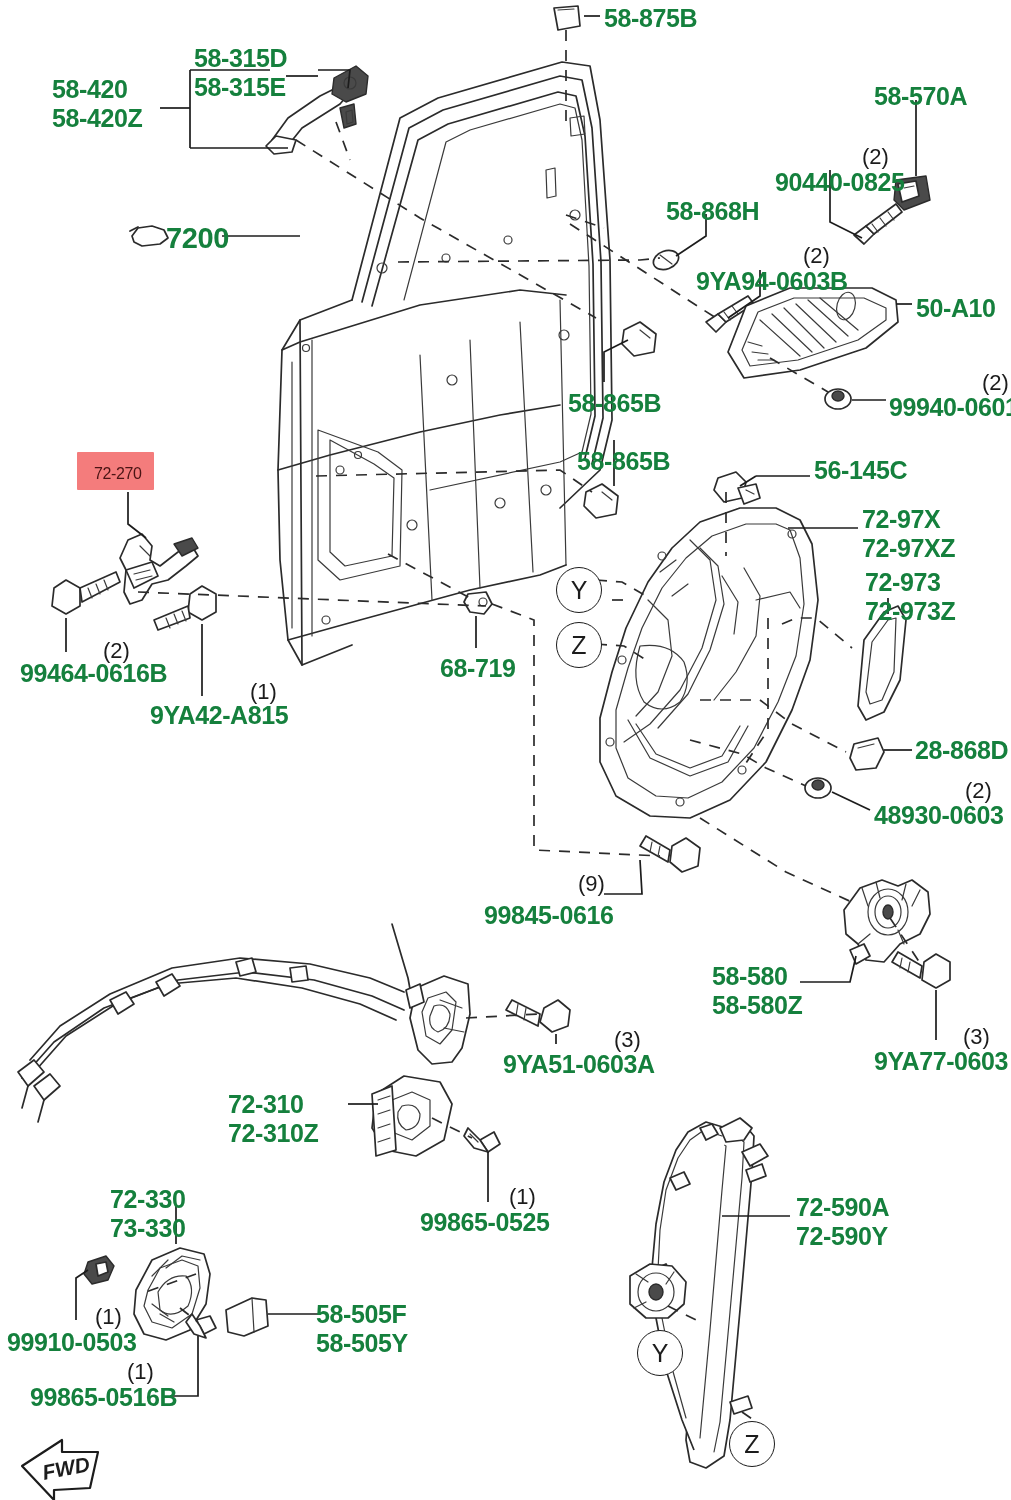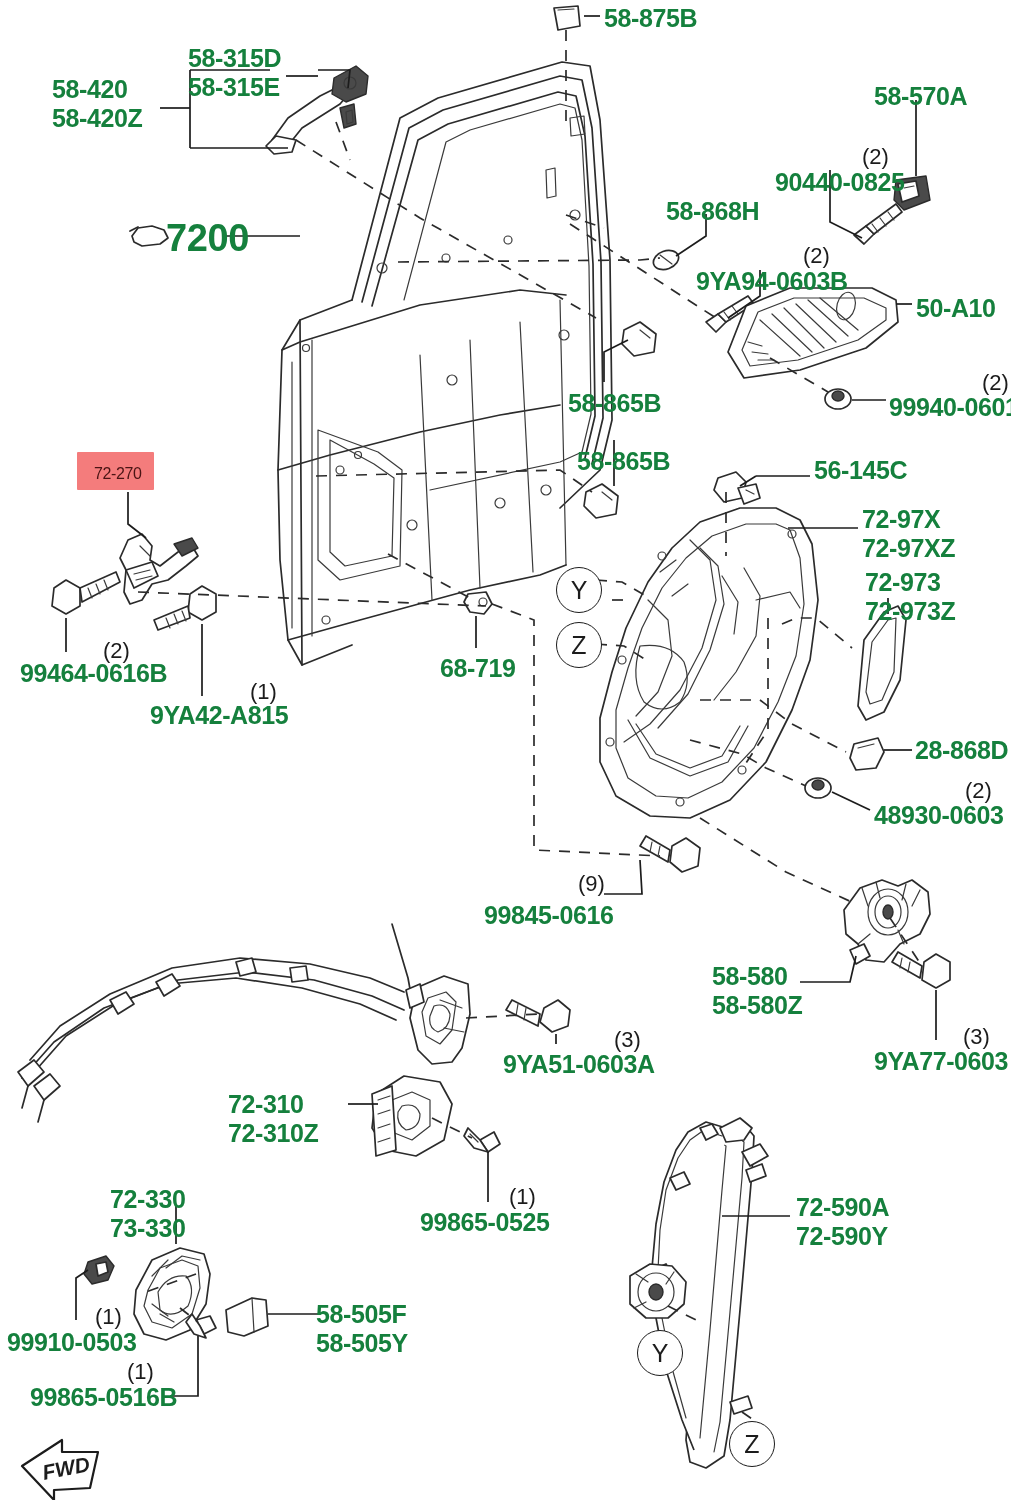--- a/index.html
+++ b/index.html
@@ -424,21 +424,21 @@
       <path class="st" d="M132 236 L138 228 L152 226 L164 230 L168 238 L160 244 L142 246 L134 242 Z"></path>
       <path class="st" d="M130 231 L138 227"></path>
     </g>
   </svg>
 
   <div class="lbl" style="left:52px;top:75px;">
     <span>58-420</span><br>
     <span>58-420Z</span>
   </div>
 
-  <div class="lbl" style="left:188px;top:44px;">
+  <div class="lbl" style="left:194px;top:44px;">
     <span>58-315D</span><br>
     <span>58-315E</span>
   </div>
 
   <div class="lbl" style="left:604px;top:4px;">58-875B</div>
 
   <div class="lbl" style="left:874px;top:82px;">58-570A</div>
 
   <div class="qty" style="left:862px;top:146px;">(2)</div>
   <div class="lbl" style="left:775px;top:168px;">90440-0825</div>
@@ -446,21 +446,21 @@
   <div class="lbl" style="left:666px;top:197px;">58-868H</div>
 
   <div class="qty" style="left:803px;top:245px;">(2)</div>
   <div class="lbl" style="left:696px;top:267px;">9YA94-0603B</div>
 
   <div class="lbl" style="left:916px;top:294px;">50-A10</div>
 
   <div class="qty" style="left:982px;top:372px;">(2)</div>
   <div class="lbl" style="left:889px;top:393px;">99940-0601</div>
 
-  <div class="lbl" style="left:166px;top:224px;font-size:38px;">7200</div>
+  <div class="lbl" style="left:166px;top:224px;font-size:29px;">7200</div>
 
   <div class="lbl" style="left:568px;top:389px;">58-865B</div>
 
   <div class="lbl" style="left:577px;top:447px;">58-865B</div>
 
   <div class="lbl" style="left:814px;top:456px;">56-145C</div>
 
   <div class="lbl" style="left:862px;top:505px;">
     <span>72-97X</span><br>
     <span>72-97XZ</span>

